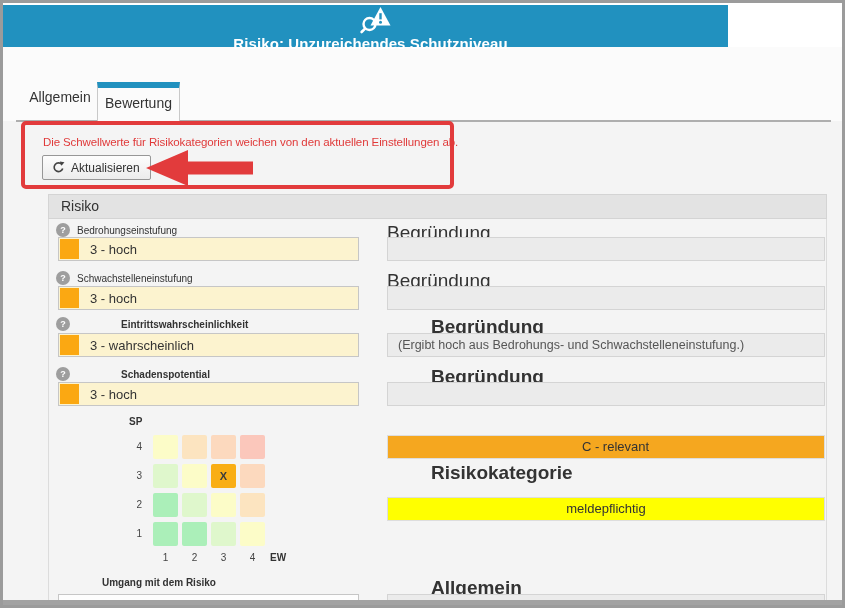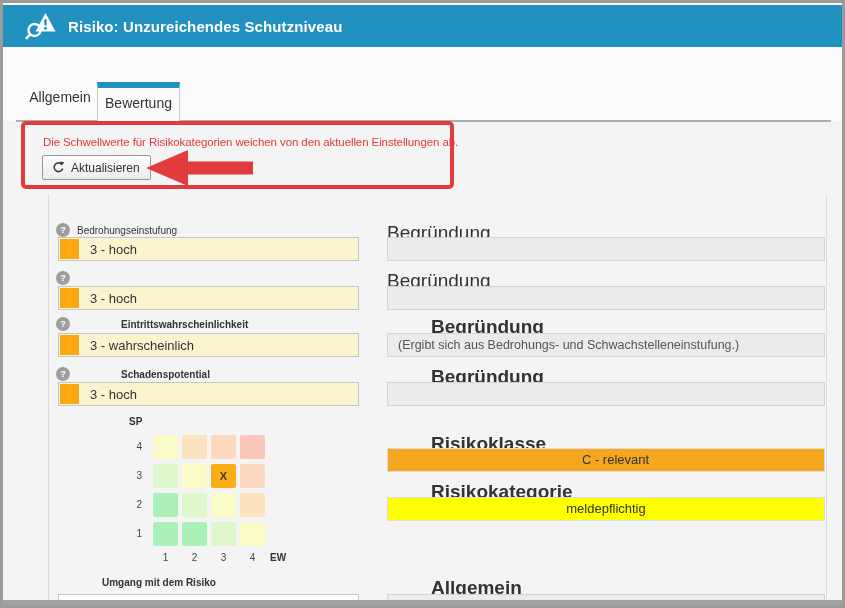--- a/index.html
+++ b/index.html
@@ -2,21 +2,21 @@
 <html><head>
 <meta charset="utf-8">
 <style>
   html,body{margin:0;padding:0;background:#e9e9e9;}
   .screen{
     position:relative;width:845px;height:608px;overflow:hidden;
     background:#ffffff;font-family:"Liberation Sans",sans-serif;color:#333;
     -webkit-font-smoothing:antialiased;
   }
   .frame{position:absolute;inset:0;border:3px solid #9b9b9b;z-index:50;pointer-events:none;}
-  .titlebar{position:absolute;left:3px;top:5px;width:839px;height:42px;background:#2191BF;display:flex;align-items:center;z-index:5;}
+  .titlebar{position:absolute;left:3px;top:5px;width:725px;height:42px;background:#2191BF;display:flex;align-items:center;z-index:5;flex-direction:column;}
   .title-icon{margin-left:21px;flex:0 0 auto;}
   .title-text{color:#fff;font-weight:bold;font-size:15px;margin-left:10px;letter-spacing:0.1px;}
   .band-top{position:absolute;left:3px;top:47px;width:839px;height:74px;background:#fbfbfb;}
   .band-main{position:absolute;left:3px;top:121px;width:839px;height:479px;background:#f4f4f4;}
   .hairline{position:absolute;left:16px;top:120px;width:815px;height:2px;background:#aeaeae;z-index:1;}
   .bottom-strip{position:absolute;left:3px;top:600px;width:839px;height:5px;background:#a2a2a2;z-index:40;}
 
   .tab{position:absolute;font-size:14px;color:#333;text-align:center;z-index:2;cursor:pointer;}
   .tab-inactive{left:24px;top:84px;width:72px;height:26px;line-height:26px;}
   .tab-active{left:97px;top:82px;width:83px;height:39px;background:#fbfbfb;
@@ -91,32 +91,34 @@
         <polygon points="9.6,0.6 15.3,1.6 11.6,5.8" fill="#444"></polygon>
       </svg>
       <span>Aktualisieren</span>
     </button>
   </div>
   <svg class="red-arrow" width="107" height="36" viewBox="0 0 107 36">
     <polygon points="0,18 42,0 42,11.5 107,11.5 107,24.5 42,24.5 42,36" fill="#E23B3C"></polygon>
   </svg>
 
   <div class="panel-borders"></div>
+  <div class="panel-header">Risiko</div>
 
   <div class="lbl-row" style="top:222px">
     <span class="help-icon">?</span>
     <span class="lbl">Bedrohungseinstufung</span>
   </div>
   <div class="rating-field" style="top:237px">
     <span class="orange-block"></span>
     <span class="rating-value">3 - hoch</span>
   </div>
 
   <div class="lbl-row" style="top:270px">
     <span class="help-icon">?</span>
+    <span class="lbl">Schwachstelleneinstufung</span>
   </div>
   <div class="rating-field" style="top:286px">
     <span class="orange-block"></span>
     <span class="rating-value">3 - hoch</span>
   </div>
 
   <div class="lbl-row" style="top:316px">
     <span class="help-icon">?</span>
     <span class="lbl w600">Eintrittswahrscheinlichkeit</span>
   </div>
@@ -139,21 +141,21 @@
       <span></span>
     </div>
 
   <div class="r-lbl" style="top:270px">Begründung</div>
   <div class="r-input" style="top:286px">
       <span></span>
     </div>
 
   <div class="r-lbl w600" style="top:316px">Begründung</div>
   <div class="r-input" style="top:333px">
-      <span>(Ergibt sich aus Bedrohungs- und Schwachstelleneinstufung.)</span>
+      <span>(Ergibt hoch aus Bedrohungs- und Schwachstelleneinstufung.)</span>
     </div>
 
   <div class="r-lbl w600" style="top:366px">Begründung</div>
   <div class="r-input" style="top:382px">
       <span></span>
     </div>
 
   <div class="axis-lbl axis-bold" style="left:129px;top:416px">SP</div>
   <div class="matrix-grid">
       <div class="m-cell" style="left: 0px; top: 0px; background: rgb(252, 252, 200);"></div>
@@ -177,22 +179,22 @@
   <div class="axis-lbl row-lbl" style="left:120px;top:470px">3</div>
   <div class="axis-lbl row-lbl" style="left:120px;top:499px">2</div>
   <div class="axis-lbl row-lbl" style="left:120px;top:528px">1</div>
   <div class="axis-lbl col-lbl" style="left:153px;top:552px">1</div>
   <div class="axis-lbl col-lbl" style="left:182px;top:552px">2</div>
   <div class="axis-lbl col-lbl" style="left:211px;top:552px">3</div>
   <div class="axis-lbl col-lbl" style="left:240px;top:552px">4</div>
   <div class="axis-lbl axis-bold" style="left:270px;top:552px">EW</div>
 
   <div class="r-lbl w600" style="top:433px">Risikoklasse</div>
-  <div class="result-bar" style="top: 448px; background: rgb(245, 167, 31); padding-left: 19px;">C - relevant</div>
-  <div class="r-lbl w600" style="top:481px">Risikokategorie</div>
+  <div class="result-bar" style="top: 435px; background: rgb(245, 167, 31); padding-left: 19px;">C - relevant</div>
+  <div class="r-lbl w600" style="top:462px">Risikokategorie</div>
   <div class="result-bar" style="top: 497px; background: rgb(255, 255, 0);">meldepflichtig</div>
 
   <div class="lbl w600" style="position:absolute;left:58px;top:577px;margin-left:0">Umgang mit dem Risiko</div>
   <div style="position:absolute;left:58px;top:594px;width:301px;height:30px;background:#fdfdfd;border:1px solid #c6c6c6;box-sizing:border-box;font-size:13px;color:#333;padding:4px 0 0 10px;">
     <span>behandeln</span>
   </div>
   <div class="r-lbl w600" style="top:577px">Allgemein</div>
   <div class="r-input" style="top:594px;height:30px">
       <span></span>
     </div>

